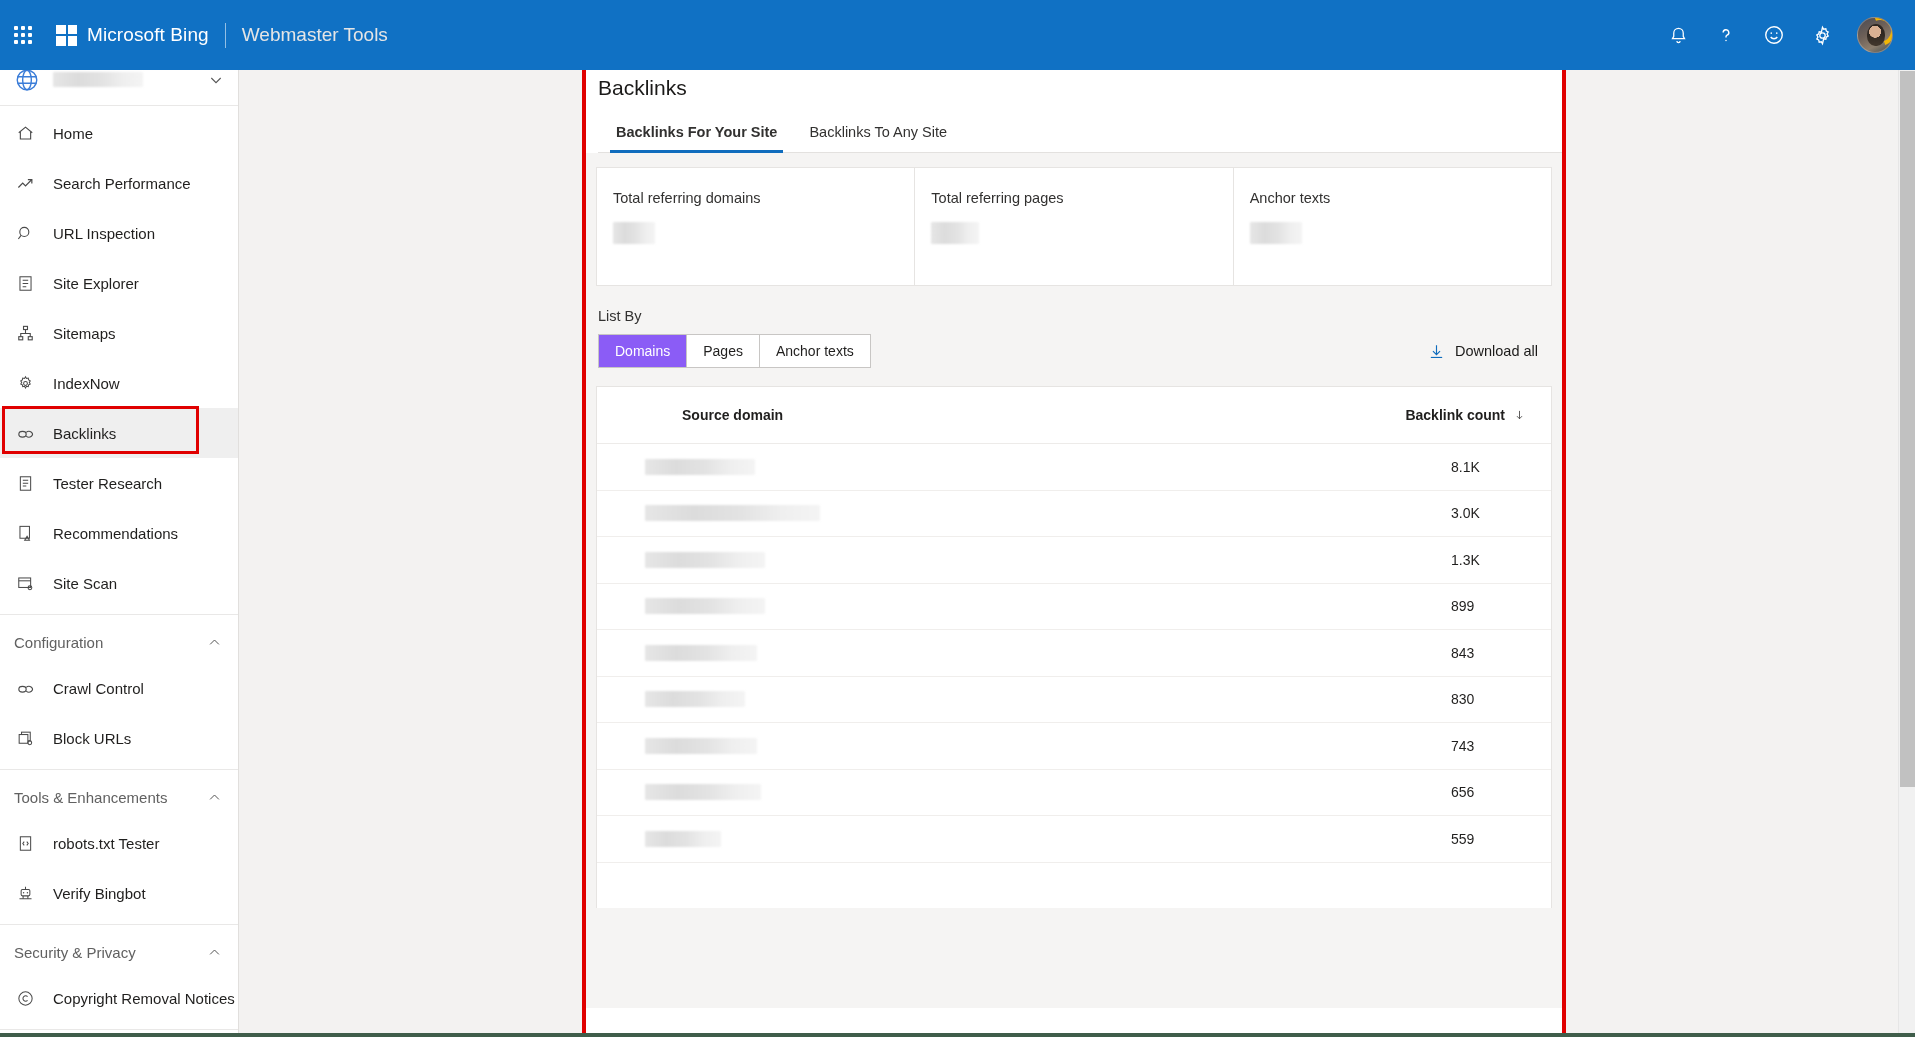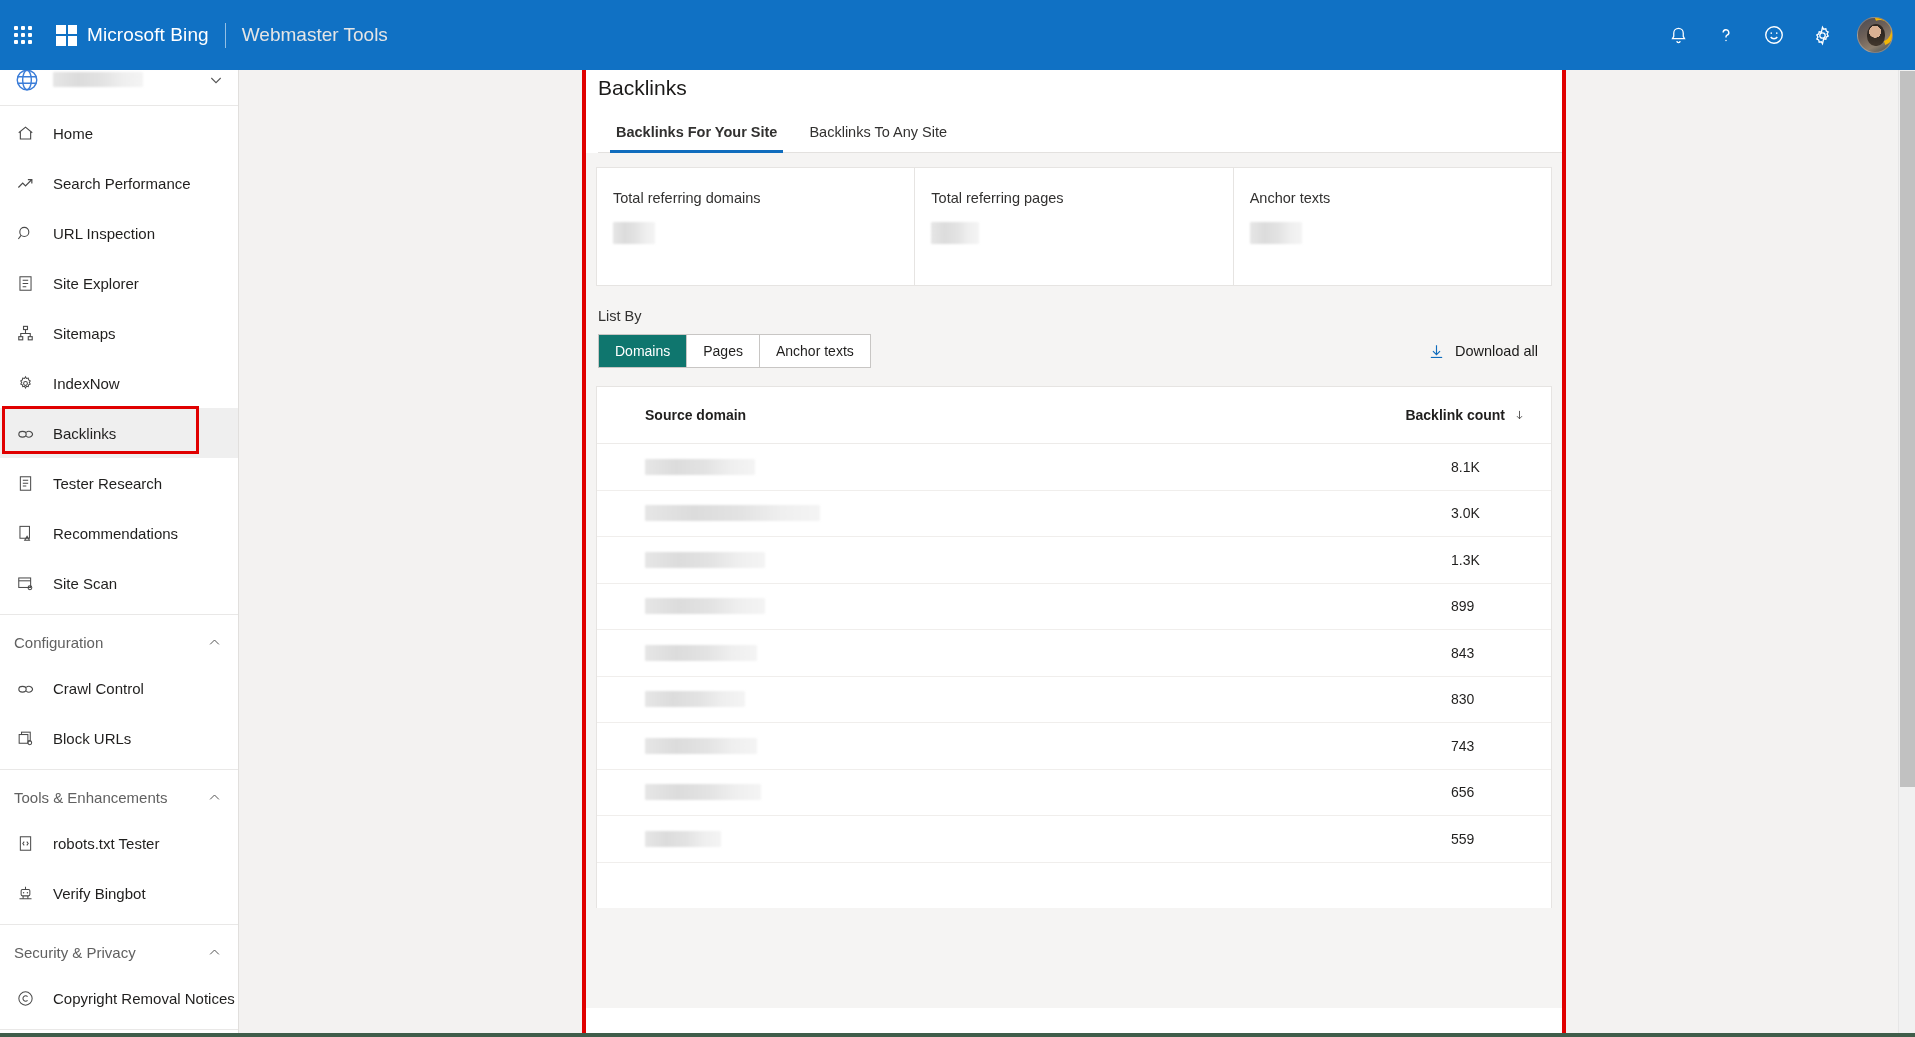--- a/index.html
+++ b/index.html
@@ -274,21 +274,21 @@
   .seg-btn {
     padding: 8px 16px;
     font-size: 14px;
     color: #201f1e;
     background: #ffffff;
     border-right: 1px solid #c8c6c4;
     cursor: pointer;
     white-space: nowrap;
   }
   .seg-btn:last-child { border-right: none; }
-  .seg-btn.active { background: #0f766e; color: #ffffff; }
+  .seg-btn.active { background: #8b5cf6; color: #ffffff; }
 
   .download {
     margin-left: auto;
     display: flex;
     align-items: center;
     gap: 10px;
     color: #1b1a19;
     font-size: 14.5px;
     cursor: pointer;
     padding-right: 14px;
@@ -303,21 +303,21 @@
     height: 522px;
     overflow: hidden;
   }
   .thead {
     display: flex;
     align-items: center;
     height: 57px;
     border-bottom: 1px solid #edebe9;
     padding: 0 26px 0 48px;
   }
-  .th { font-size: 14px; color: #201f1e; font-weight: bold; }
+  .th { font-size: 14px; color: #201f1e; font-weight: bold; margin-left: 37px; }
   .th.count {
     margin-left: auto;
     display: flex;
     align-items: center;
     gap: 9px;
     cursor: pointer;
   }
   .sort-ico { width: 11px; height: 14px; color: #323130; }
 
   .trow {

